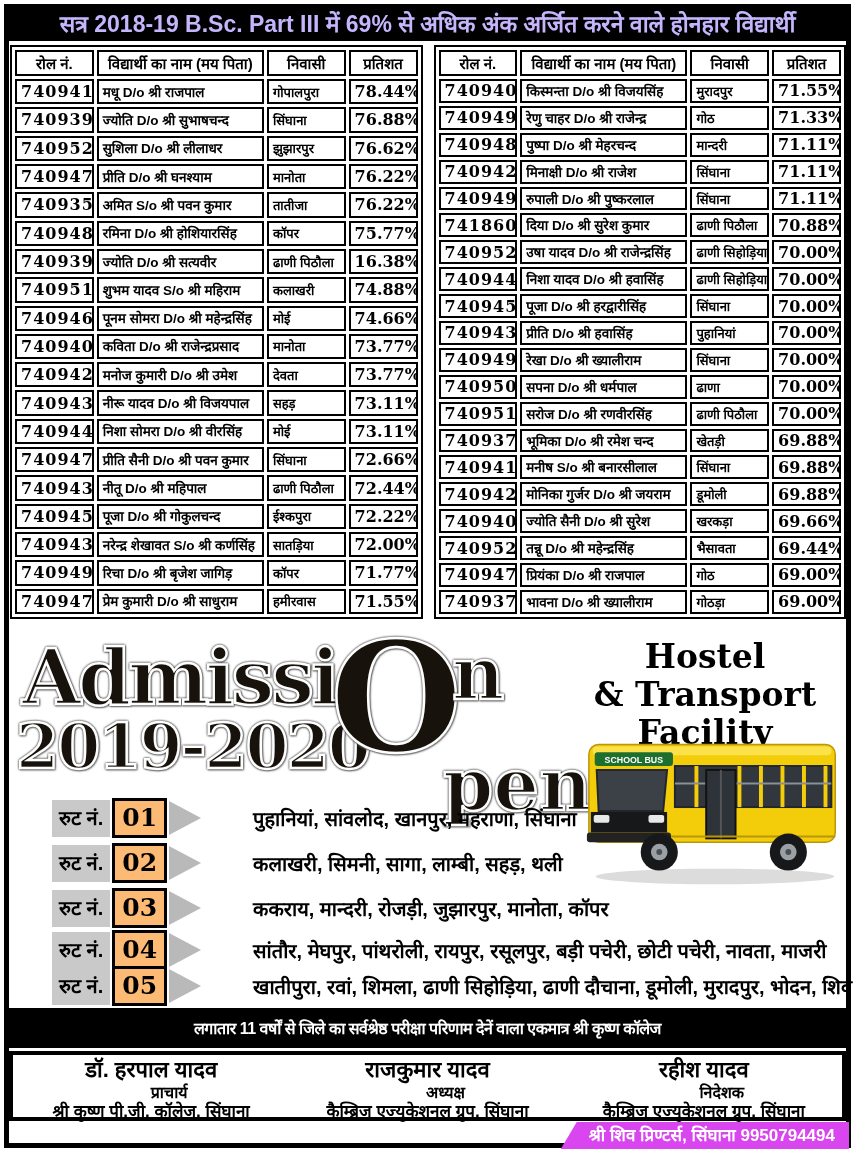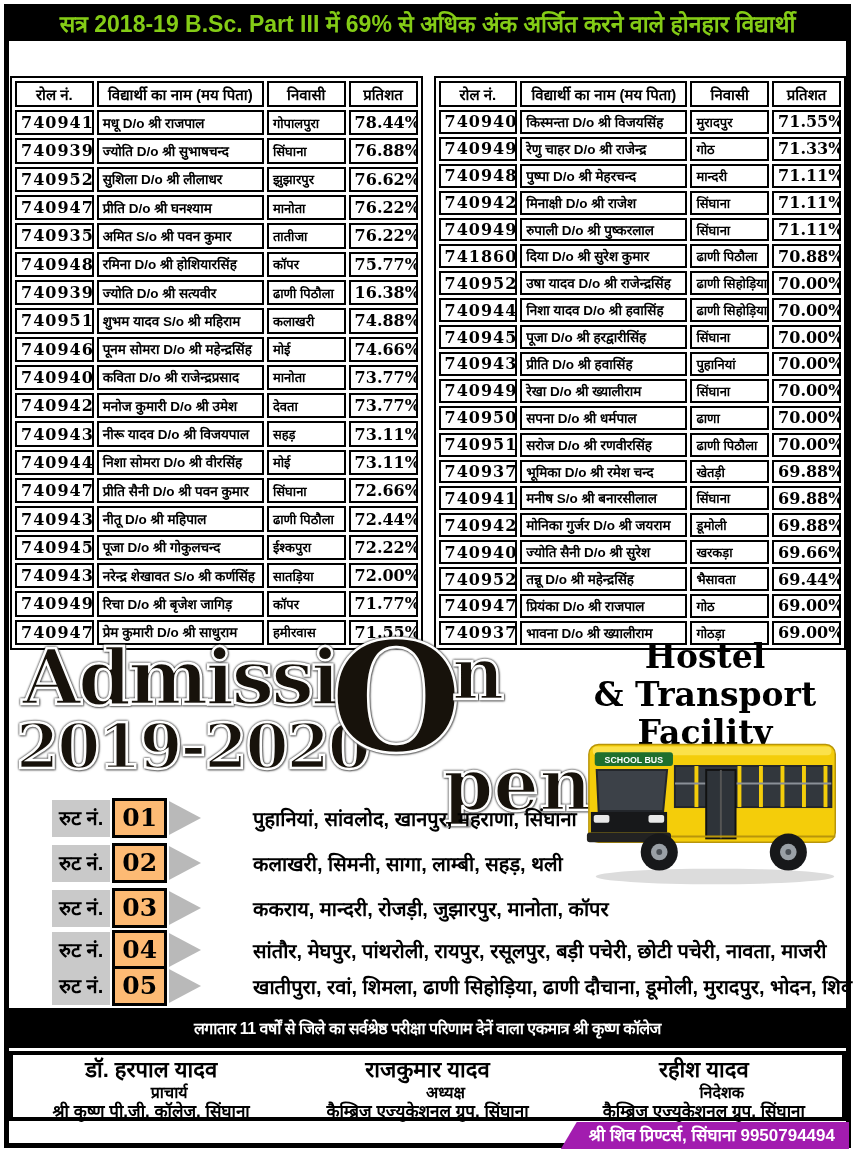--- a/index.html
+++ b/index.html
@@ -9,25 +9,25 @@
     position:relative; width:855px; height:1152px; background:#fff;
     margin:0 auto; overflow:hidden;
   }
   .frame {
     position:absolute; left:4px; top:4px; width:847px; height:1144px;
     border:5px solid #000; pointer-events:none;
   }
   
   .header-bar {
     position:absolute; left:4px; top:4px; width:847px; height:37px;
-    background:#000; color:#84cc16; display:flex; align-items:center; justify-content:center;
+    background:#000; color:#c4b5fd; display:flex; align-items:center; justify-content:center;
     font-size:23px; font-weight:bold; white-space:nowrap;
   }
   
-  .tables { position:absolute; left:10px; top:45px; width:836px; height:574px; display:flex; gap:11px;margin-top:31px; }
+  .tables { position:absolute; left:10px; top:45px; width:836px; height:574px; display:flex; gap:11px; }
   table.results {
     width:413px; height:574px; table-layout:fixed;
     border-collapse:separate; border-spacing:3px 3px;
     border:2px solid #000; background:#fff;
   }
   table.results th {
     border:2px solid #000; font-size:15px; font-weight:bold; padding:1px 2px;
     white-space:nowrap; overflow:hidden; text-align:center;
   }
   table.results td {
@@ -82,21 +82,21 @@
   .footer-box {
     position:absolute; left:9px; top:1051px; width:837px; height:70px;
     border:4px solid #000; display:flex;
   }
   .f-col { flex:1; text-align:center; padding-top:2px; }
   .f-name { font-size:22px; font-weight:bold; line-height:26px; }
   .f-role { font-size:16px; font-weight:bold; line-height:19px;padding-left:36px; }
   .f-org  { font-size:17px; font-weight:bold; line-height:20px; }
   .printer-tag {
     position:absolute; right:6px; top:1122px; height:27px;
-    background:#a21caf; color:#fff; font-size:17px; font-weight:bold;
+    background:#d946ef; color:#fff; font-size:17px; font-weight:bold;
     display:flex; align-items:center; padding:0 14px 2px 28px;
     clip-path:polygon(16px 0, 100% 0, 100% 100%, 0 100%);
     white-space:nowrap;
   }
 </style>
 </head>
 <body>
 
 <div class="page">
 

